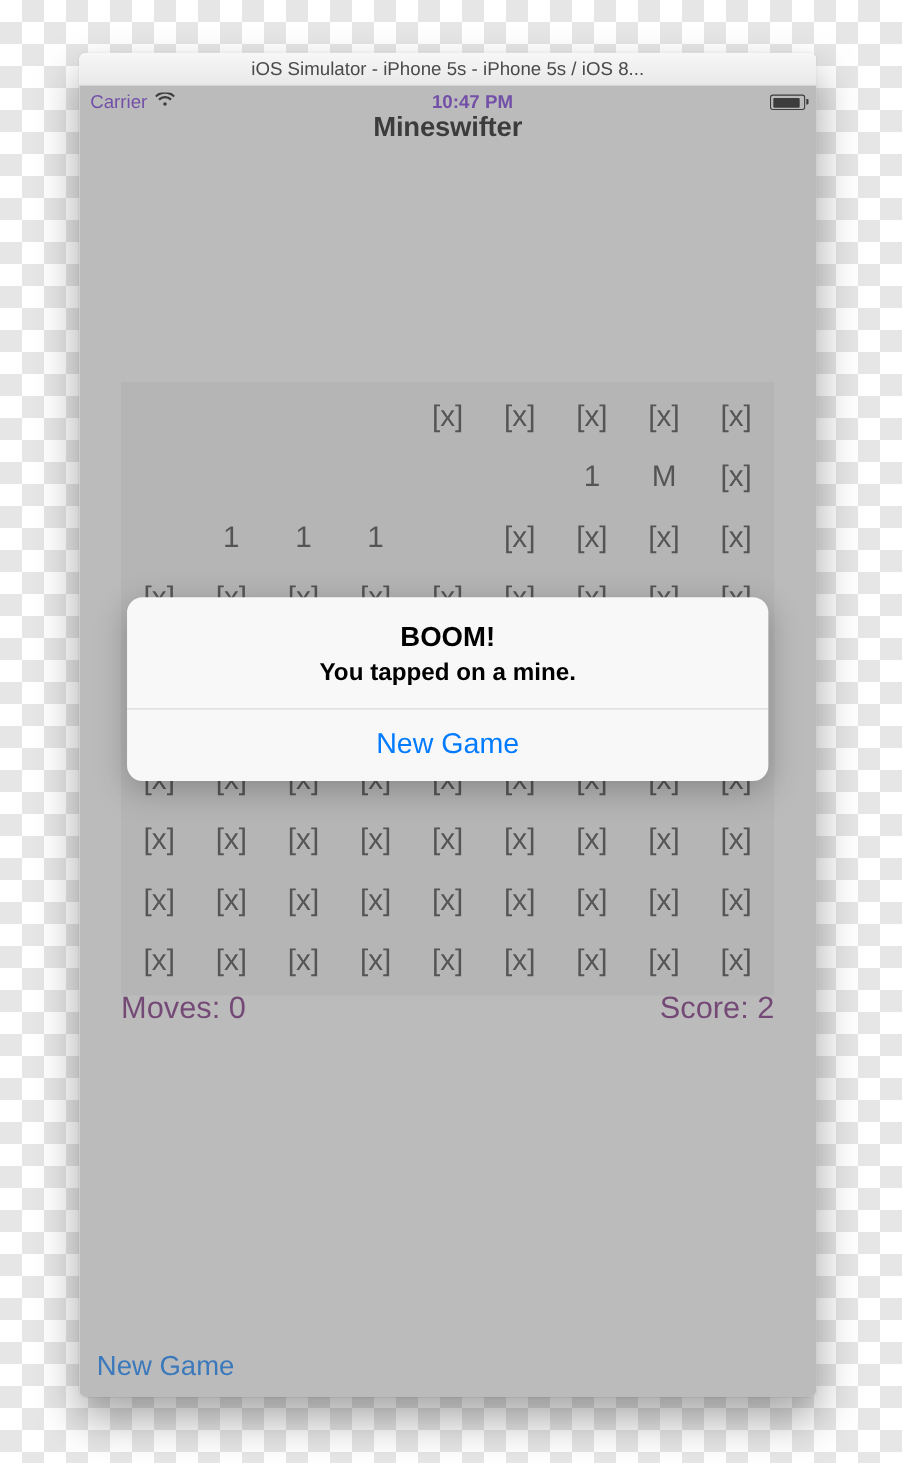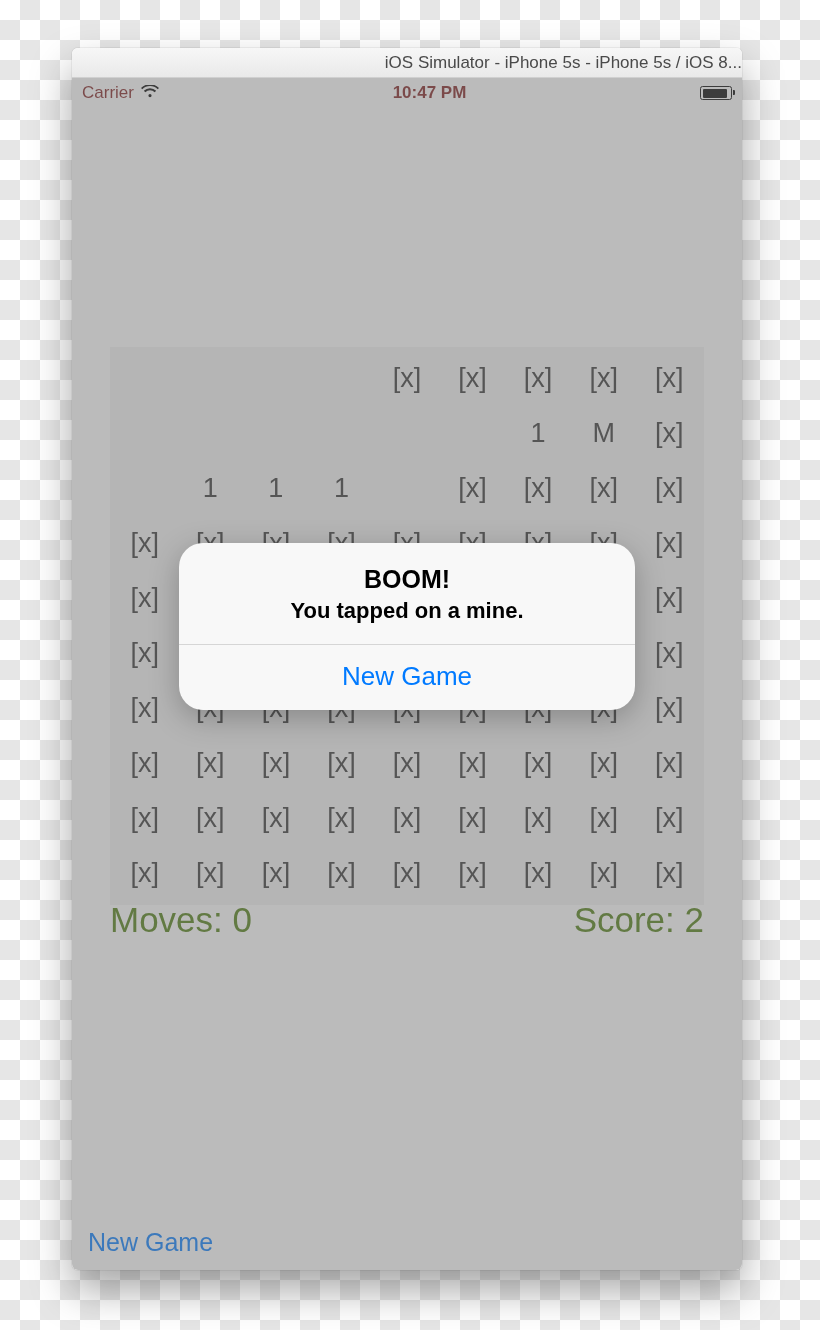--- a/index.html
+++ b/index.html
@@ -26,21 +26,21 @@
     box-shadow: 0 20px 40px rgba(0,0,0,0.35), 0 0 0 1px rgba(0,0,0,0.05);
     overflow: hidden;
   }
   .titlebar {
     height: 30px;
     line-height: 30px;
     background: linear-gradient(#f7f7f7, #e9e9e9);
     border-bottom: 1px solid #d0d0d0;
     color: #4a4a4a;
     font-size: 17px;
-    text-align: right;
+    text-align: center;
     font-weight: 400;
   }
   .dimmer {
     position: absolute;
     left: 0; right: 0;
     top: 30px;
     bottom: 0;
     background: rgba(120,120,120,0.5);
     pointer-events: none;
     z-index: 5;
@@ -53,21 +53,21 @@
     background: #fff;
     padding: 0;
   }
   .statusbar {
     display: flex;
     justify-content: space-between;
     align-items: center;
     font-size: 17px;
     padding: 4px 10px 0 10px;
     height: 26px;
-    color: #7f1d1d;
+    color: #6d28d9;
   }
   .statusbar .left { display: flex; align-items: center; gap: 7px; }
   .wifi { font-size: 16px; }
   .battery {
     width: 32px; height: 14px;
     border: 1.5px solid #000;
     border-radius: 2.5px;
     position: relative;
   }
   .battery::after {
@@ -111,22 +111,22 @@
     font-size: 27px;
     color: #333;
     font-weight: 400;
   }
   .stats {
     position: absolute;
     left: 38px; right: 38px;
     top: 822px;
     display: flex;
     justify-content: space-between;
-    font-size: 35px;
-    color: #4d7c0f;
+    font-size: 28px;
+    color: #701a75;
   }
   .toolbar {
     position: absolute;
     left: 0; right: 0;
     bottom: 0;
     height: 56px;
     display: flex;
     align-items: center;
     padding: 0 16px;
   }
@@ -134,23 +134,23 @@
     color: #007aff;
     font-size: 25px;
     font-weight: 400;
   }
   .alert {
     position: absolute;
     z-index: 10;
     left: 50%;
     top: 495px;
     transform: translateX(-50%);
-    width: 456px;
+    width: 583px;
     background: #f8f8f8;
-    border-radius: 24px;
+    border-radius: 14px;
     box-shadow: 0 8px 30px rgba(0,0,0,0.25);
     overflow: hidden;
   }
   .alert-body {
     padding: 22px 20px 20px 20px;
     text-align: center;
   }
   .alert-title {
     font-weight: 600;
     font-size: 25px;
@@ -190,20 +190,21 @@
               <path d="M9 12.2a1.6 1.6 0 1 0 0-3.2 1.6 1.6 0 0 0 0 3.2zM4.3 7.3a6.6 6.6 0 0 1 9.4 0l1.5-1.5a8.8 8.8 0 0 0-12.4 0zM1.3 4.3a10.9 10.9 0 0 1 15.4 0L18 3A12.7 12.7 0 0 0 0 3z" fill="#000"></path>
             </svg>
         </span>
       </div>
       <span style="font-weight:600;">10:47 PM</span>
       <div class="battery">
           <div class="fill"></div>
         </div>
     </div>
 
+    <div class="app-title">Mineswifter</div>
 
     <div class="board" id="board">
         <div class="row">
           <div class="cell"></div>
           <div class="cell"></div>
           <div class="cell"></div>
           <div class="cell"></div>
           <div class="cell">[x]</div>
           <div class="cell">[x]</div>
           <div class="cell">[x]</div>

